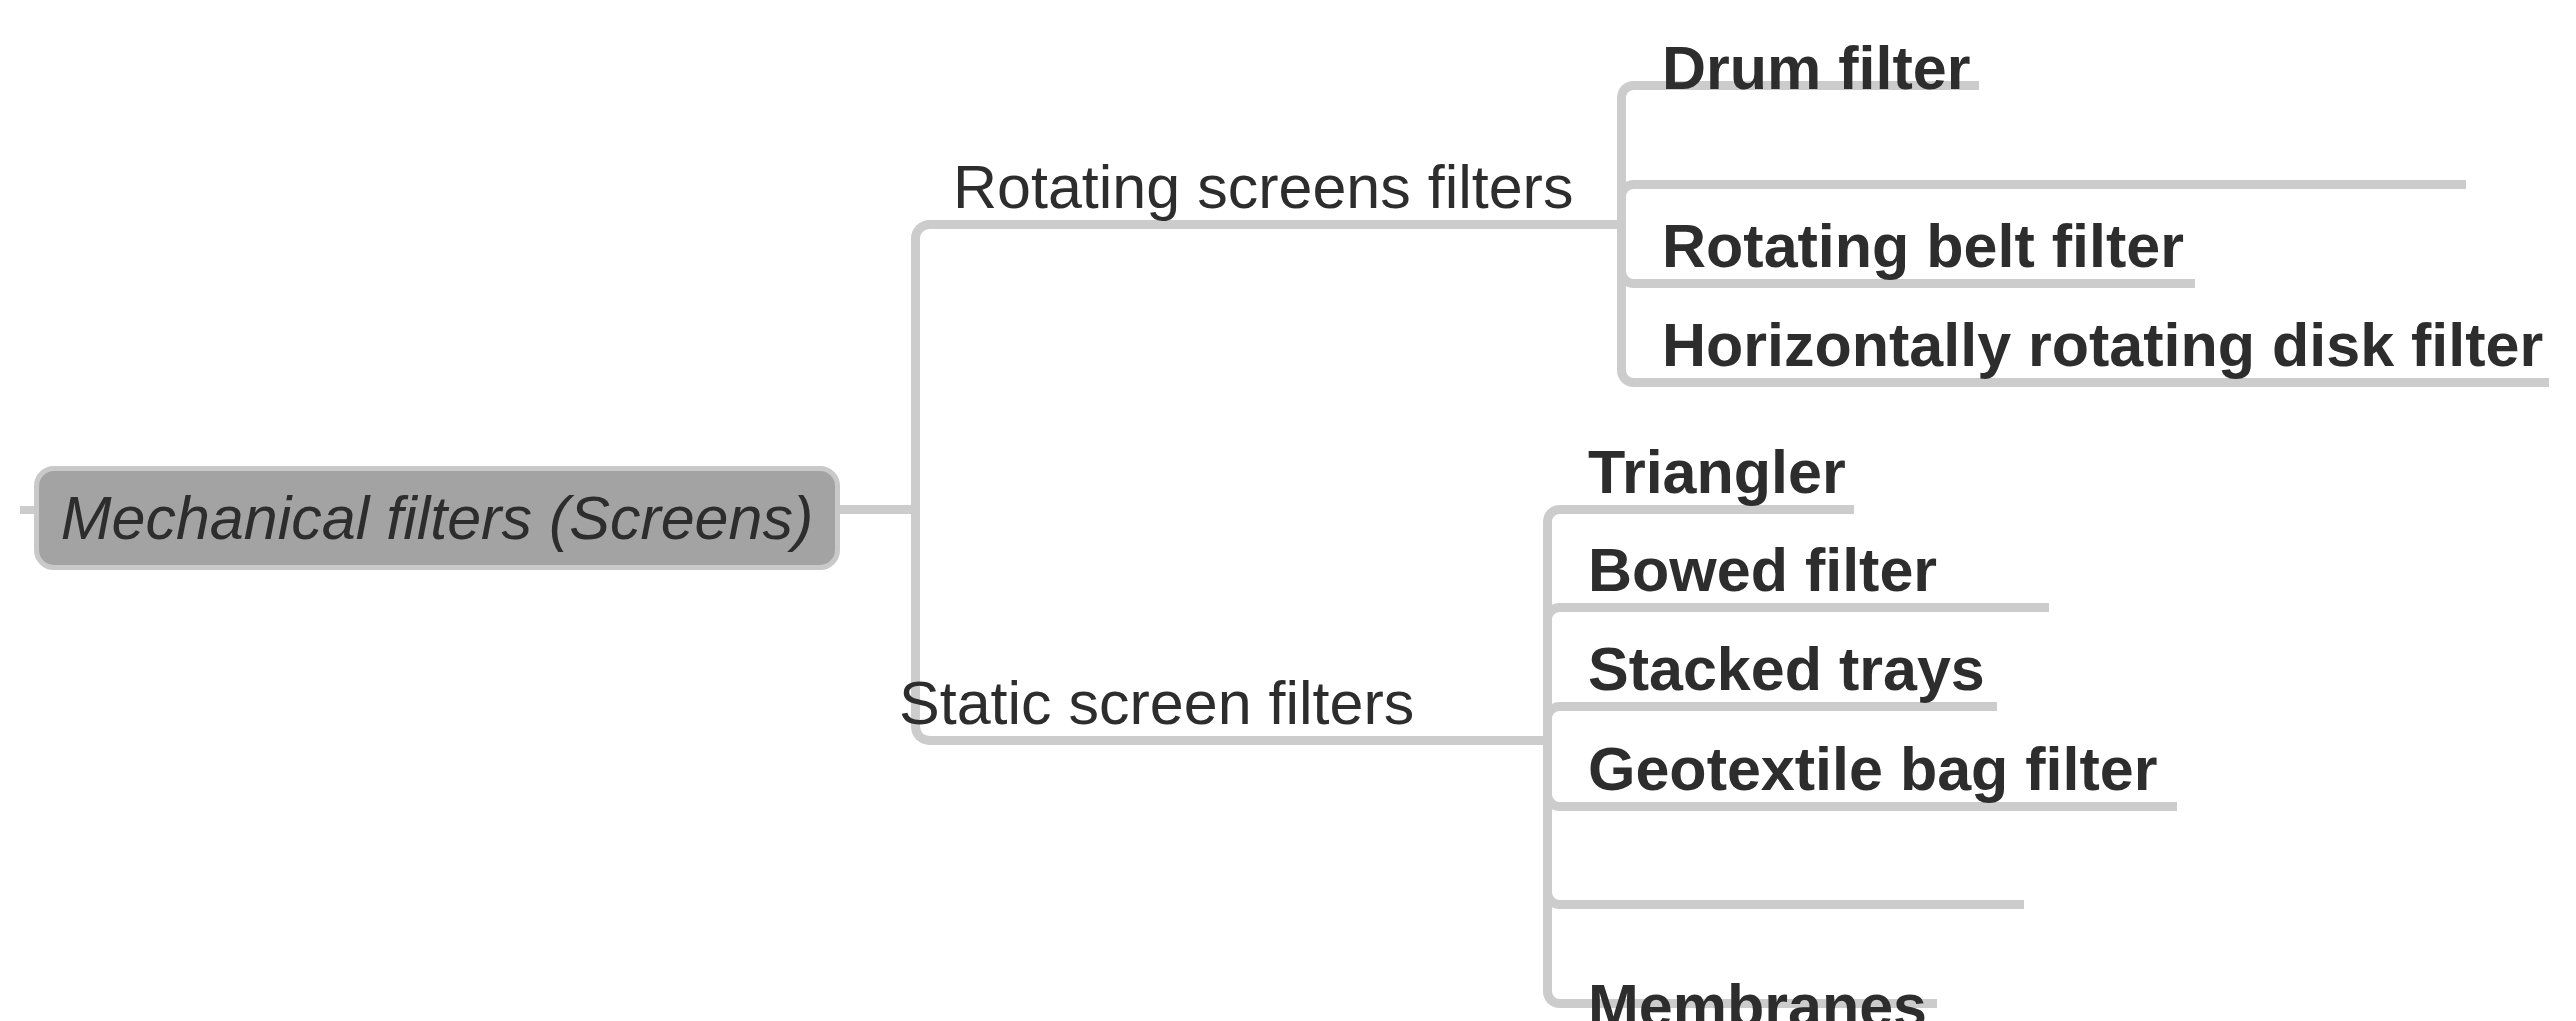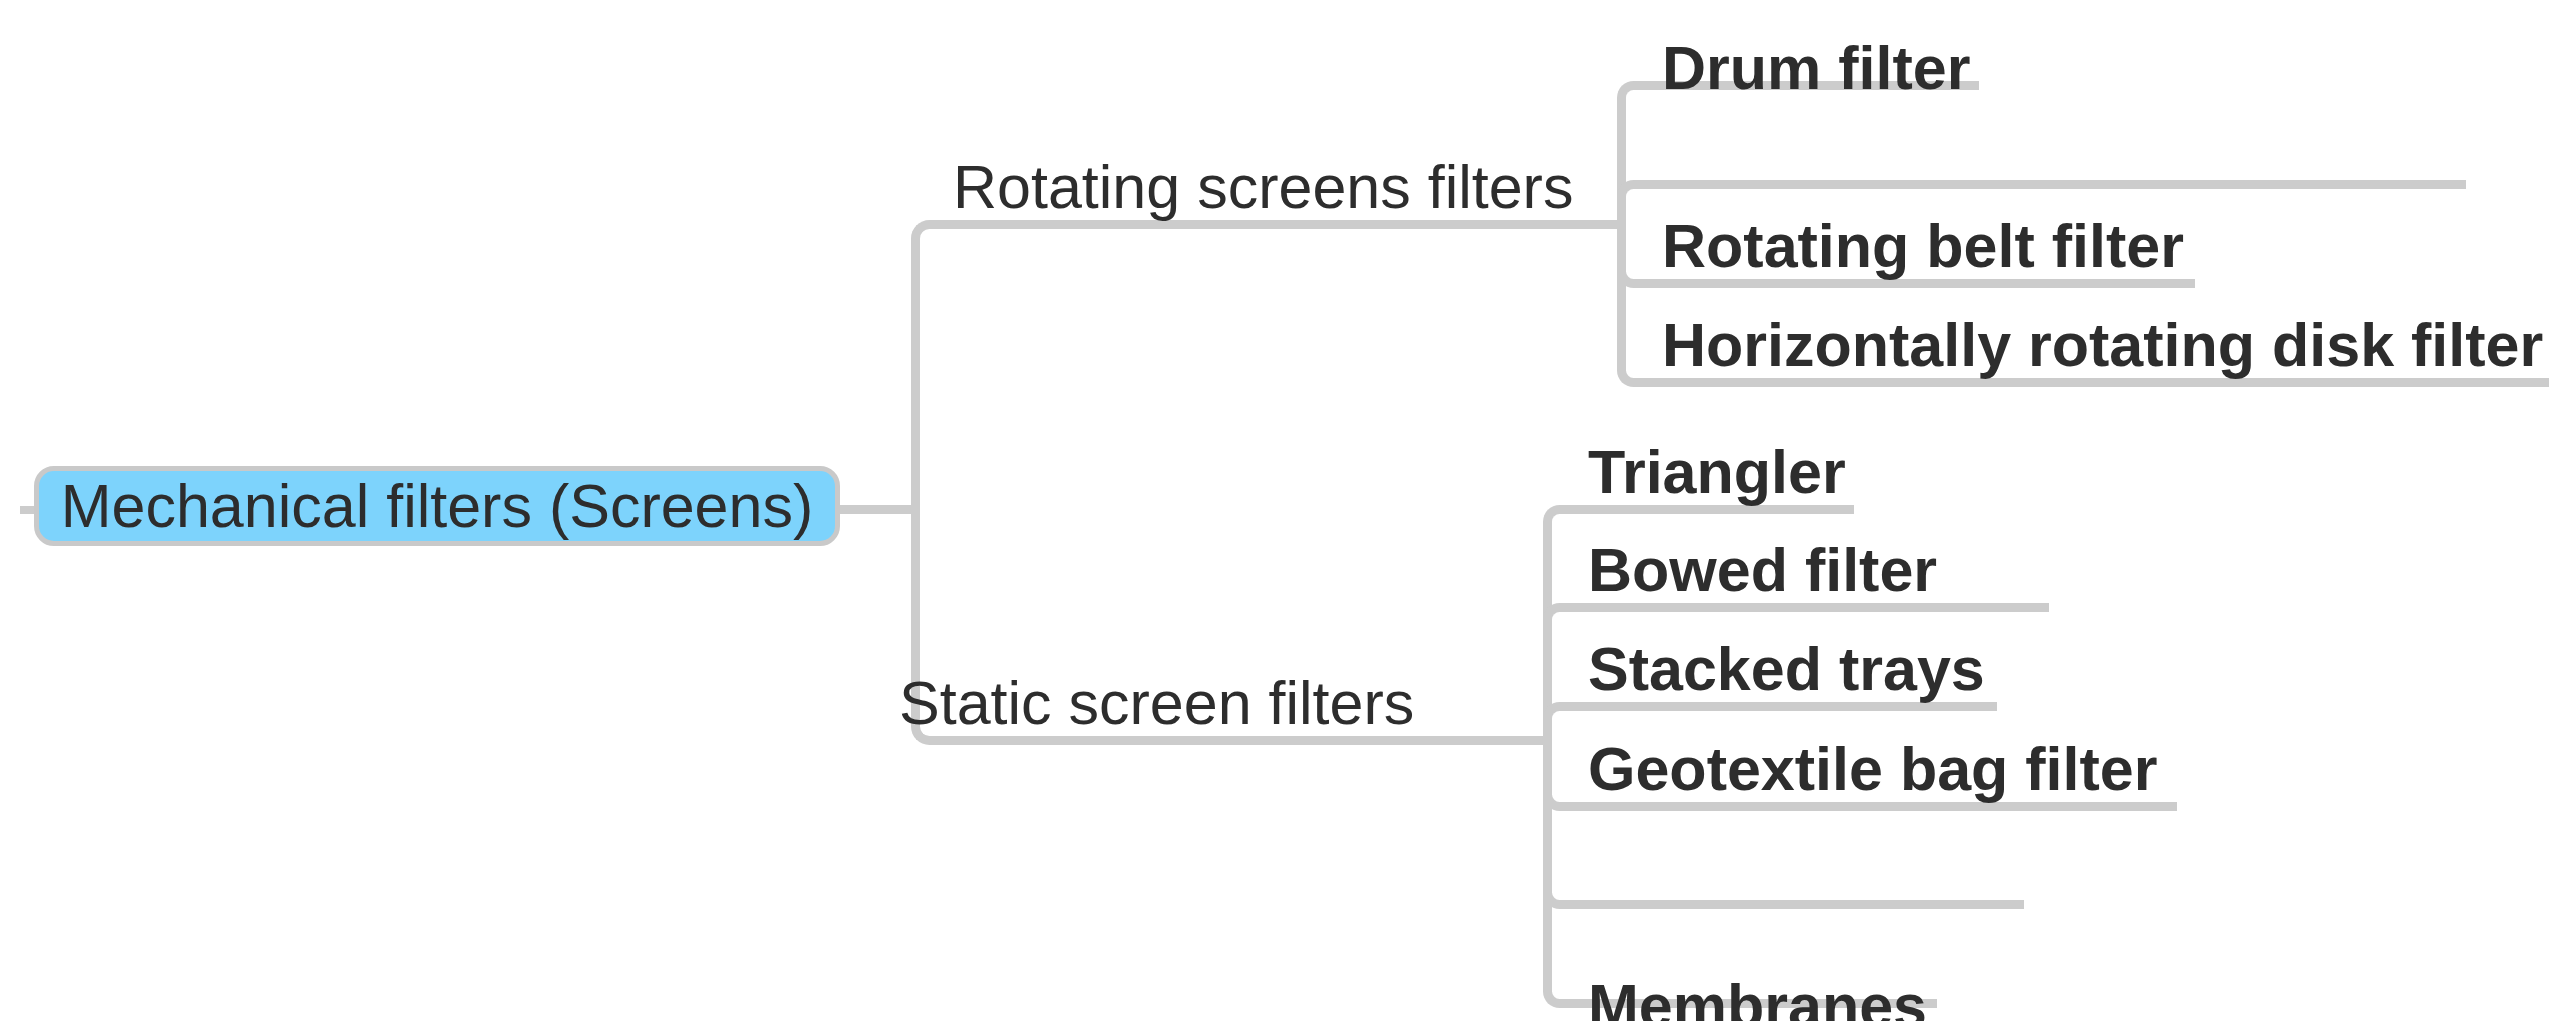--- a/index.html
+++ b/index.html
@@ -38,32 +38,33 @@
     border-bottom-left-radius: 16.6px;
     box-sizing: border-box;
     background: transparent;
   }
 
   
   .root-node {
     left: 34px;
     top: 466px;
     width: 806px;
-    height: 80px;
+    height: 104px;
     box-sizing: border-box;
     border: 5.5px solid #c9c9c9;
     border-radius: 20px;
-    background: #7dd3fc;
+    background: #a3a3a3;
     display: flex;
     align-items: center;
     justify-content: center;
     font-size: 61px;
     line-height: 61px;
     white-space: nowrap;
     color: #2d2d2d;
+    font-style: italic;
   }
   .node-label {
     font-size: 61px;
     line-height: 61px;
     white-space: nowrap;
     color: #2d2d2d;
   }
   .leaf-label { font-weight: 700; }
 </style>
 </head>

